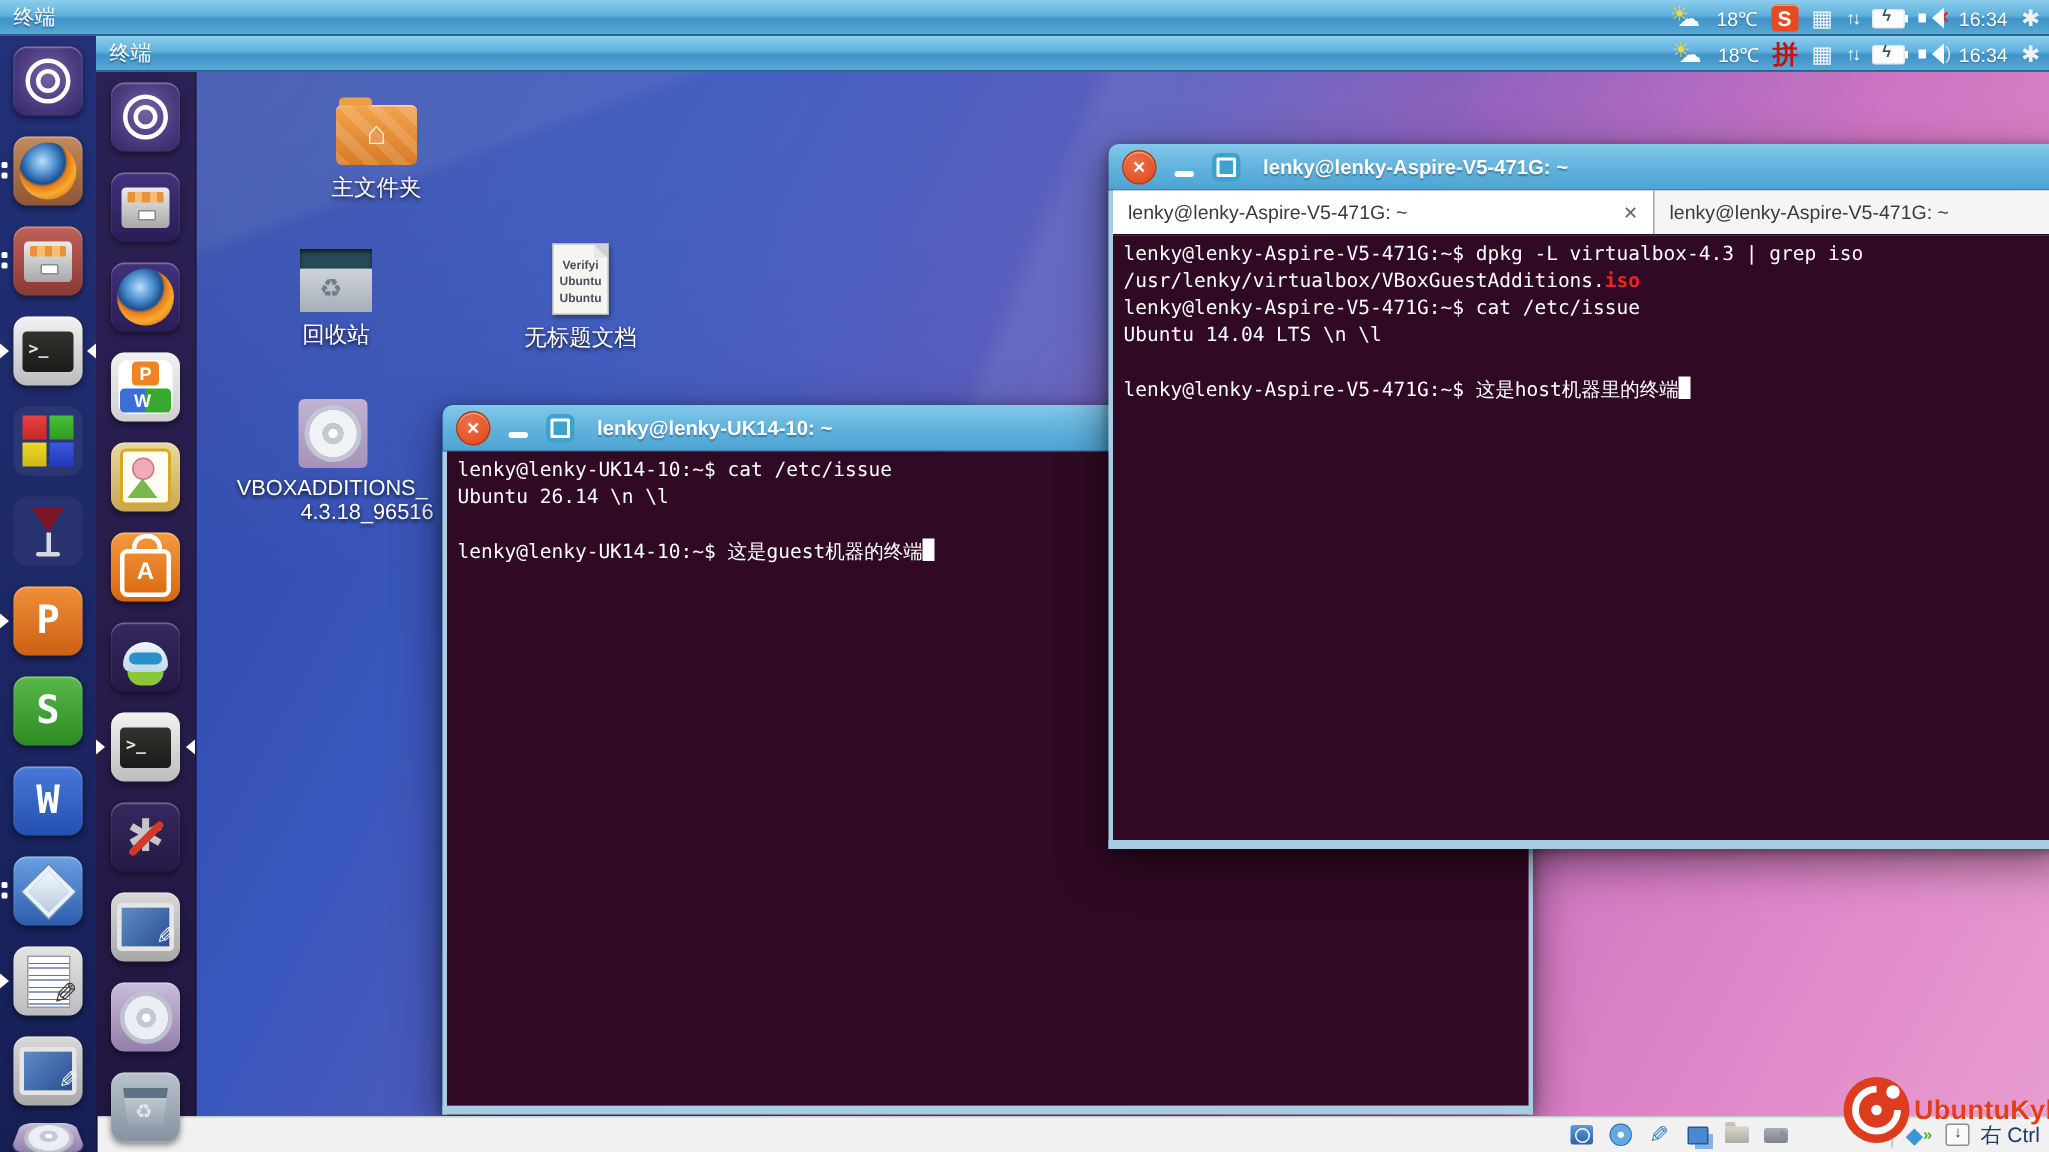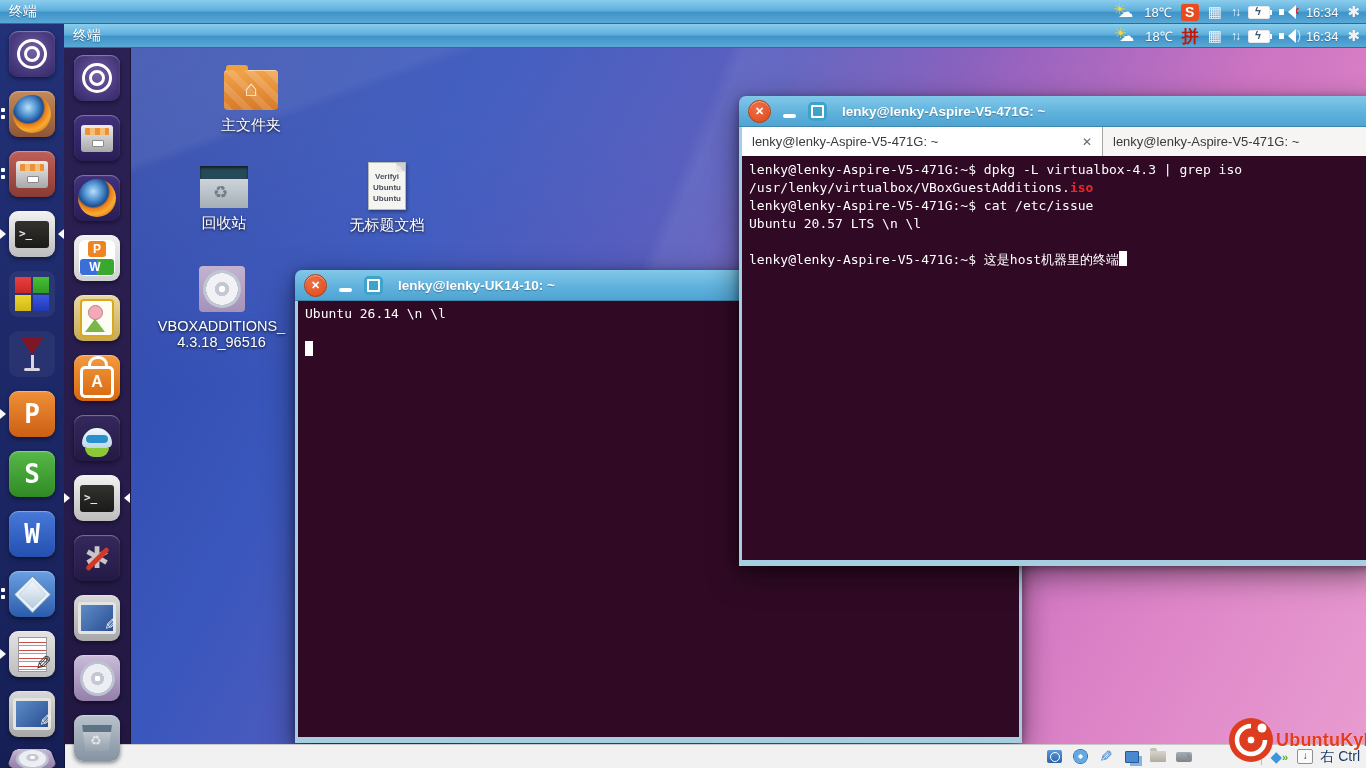--- a/index.html
+++ b/index.html
@@ -268,38 +268,39 @@
         <div class="dl">Ubuntu</div>
       </div>
     <div class="lbl">无标题文档</div>
   </div>
 
   <div class="dicon" style="left:90px;top:218px;width:135px;">
     <div class="cdtile">
         <div class="cdface"></div>
       </div>
     <div class="lbl" style="font-size:14.5px;">VBOXADDITIONS_</div>
-    <div class="lbl" style="margin-top:0;font-size:14.5px;">4.3.18_96516</div>
+    <div class="lbl" style="margin-top:0;font-size:14.5px;text-align:right;">4.3.18_96516</div>
   </div>
 </div>
 
 <div id="guest-term" class="term abs">
   <div class="wtitle">
     <div class="btn-close">✕</div>
     <div class="btn-min"></div>
     <div class="btn-max">
         <i></i>
       </div>
     <div class="ttl">lenky@lenky-UK14-10: ~</div>
   </div>
   <div class="wbody">
     <div class="tcontent" id="guest-term-out">
+        <div class="ln"><span>lenky@lenky-UK14-10:~$ cat /etc/issue</span></div>
         <div class="ln"><span>Ubuntu 26.14 \n \l</span></div>
         <div class="ln"><span></span></div>
-        <div class="ln"><span class="cursor"></span></div>
+        <div class="ln"><span>lenky@lenky-UK14-10:~$ 这是guest机器的终端</span><span class="cursor"></span></div>
       </div>
   </div>
 </div>
 
 <div id="host-term" class="term abs">
   <div class="wtitle">
     <div class="btn-close">✕</div>
     <div class="btn-min"></div>
     <div class="btn-max">
         <i></i>
@@ -313,21 +314,21 @@
           <span class="tx">✕</span>
         </div>
         <div class="tab rest">
           <span>lenky@lenky-Aspire-V5-471G: ~</span>
         </div>
       </div>
     <div class="tcontent" id="host-term-out">
         <div class="ln"><span>lenky@lenky-Aspire-V5-471G:~$ dpkg -L virtualbox-4.3 | grep iso</span></div>
         <div class="ln"><span>/usr/lenky/virtualbox/VBoxGuestAdditions.</span><span class="red">iso</span></div>
         <div class="ln"><span>lenky@lenky-Aspire-V5-471G:~$ cat /etc/issue</span></div>
-        <div class="ln"><span>Ubuntu 20.57 LTS \n \l</span></div>
+        <div class="ln"><span>Ubuntu 14.04 LTS \n \l</span></div>
         <div class="ln"><span></span></div>
         <div class="ln"><span>lenky@lenky-Aspire-V5-471G:~$ 这是host机器里的终端</span><span class="cursor"></span></div>
       </div>
   </div>
 </div>
 
 <div id="vbox-statusbar" class="abs">
   <span class="sico">
       <span class="i-hdd"></span>
     </span>

